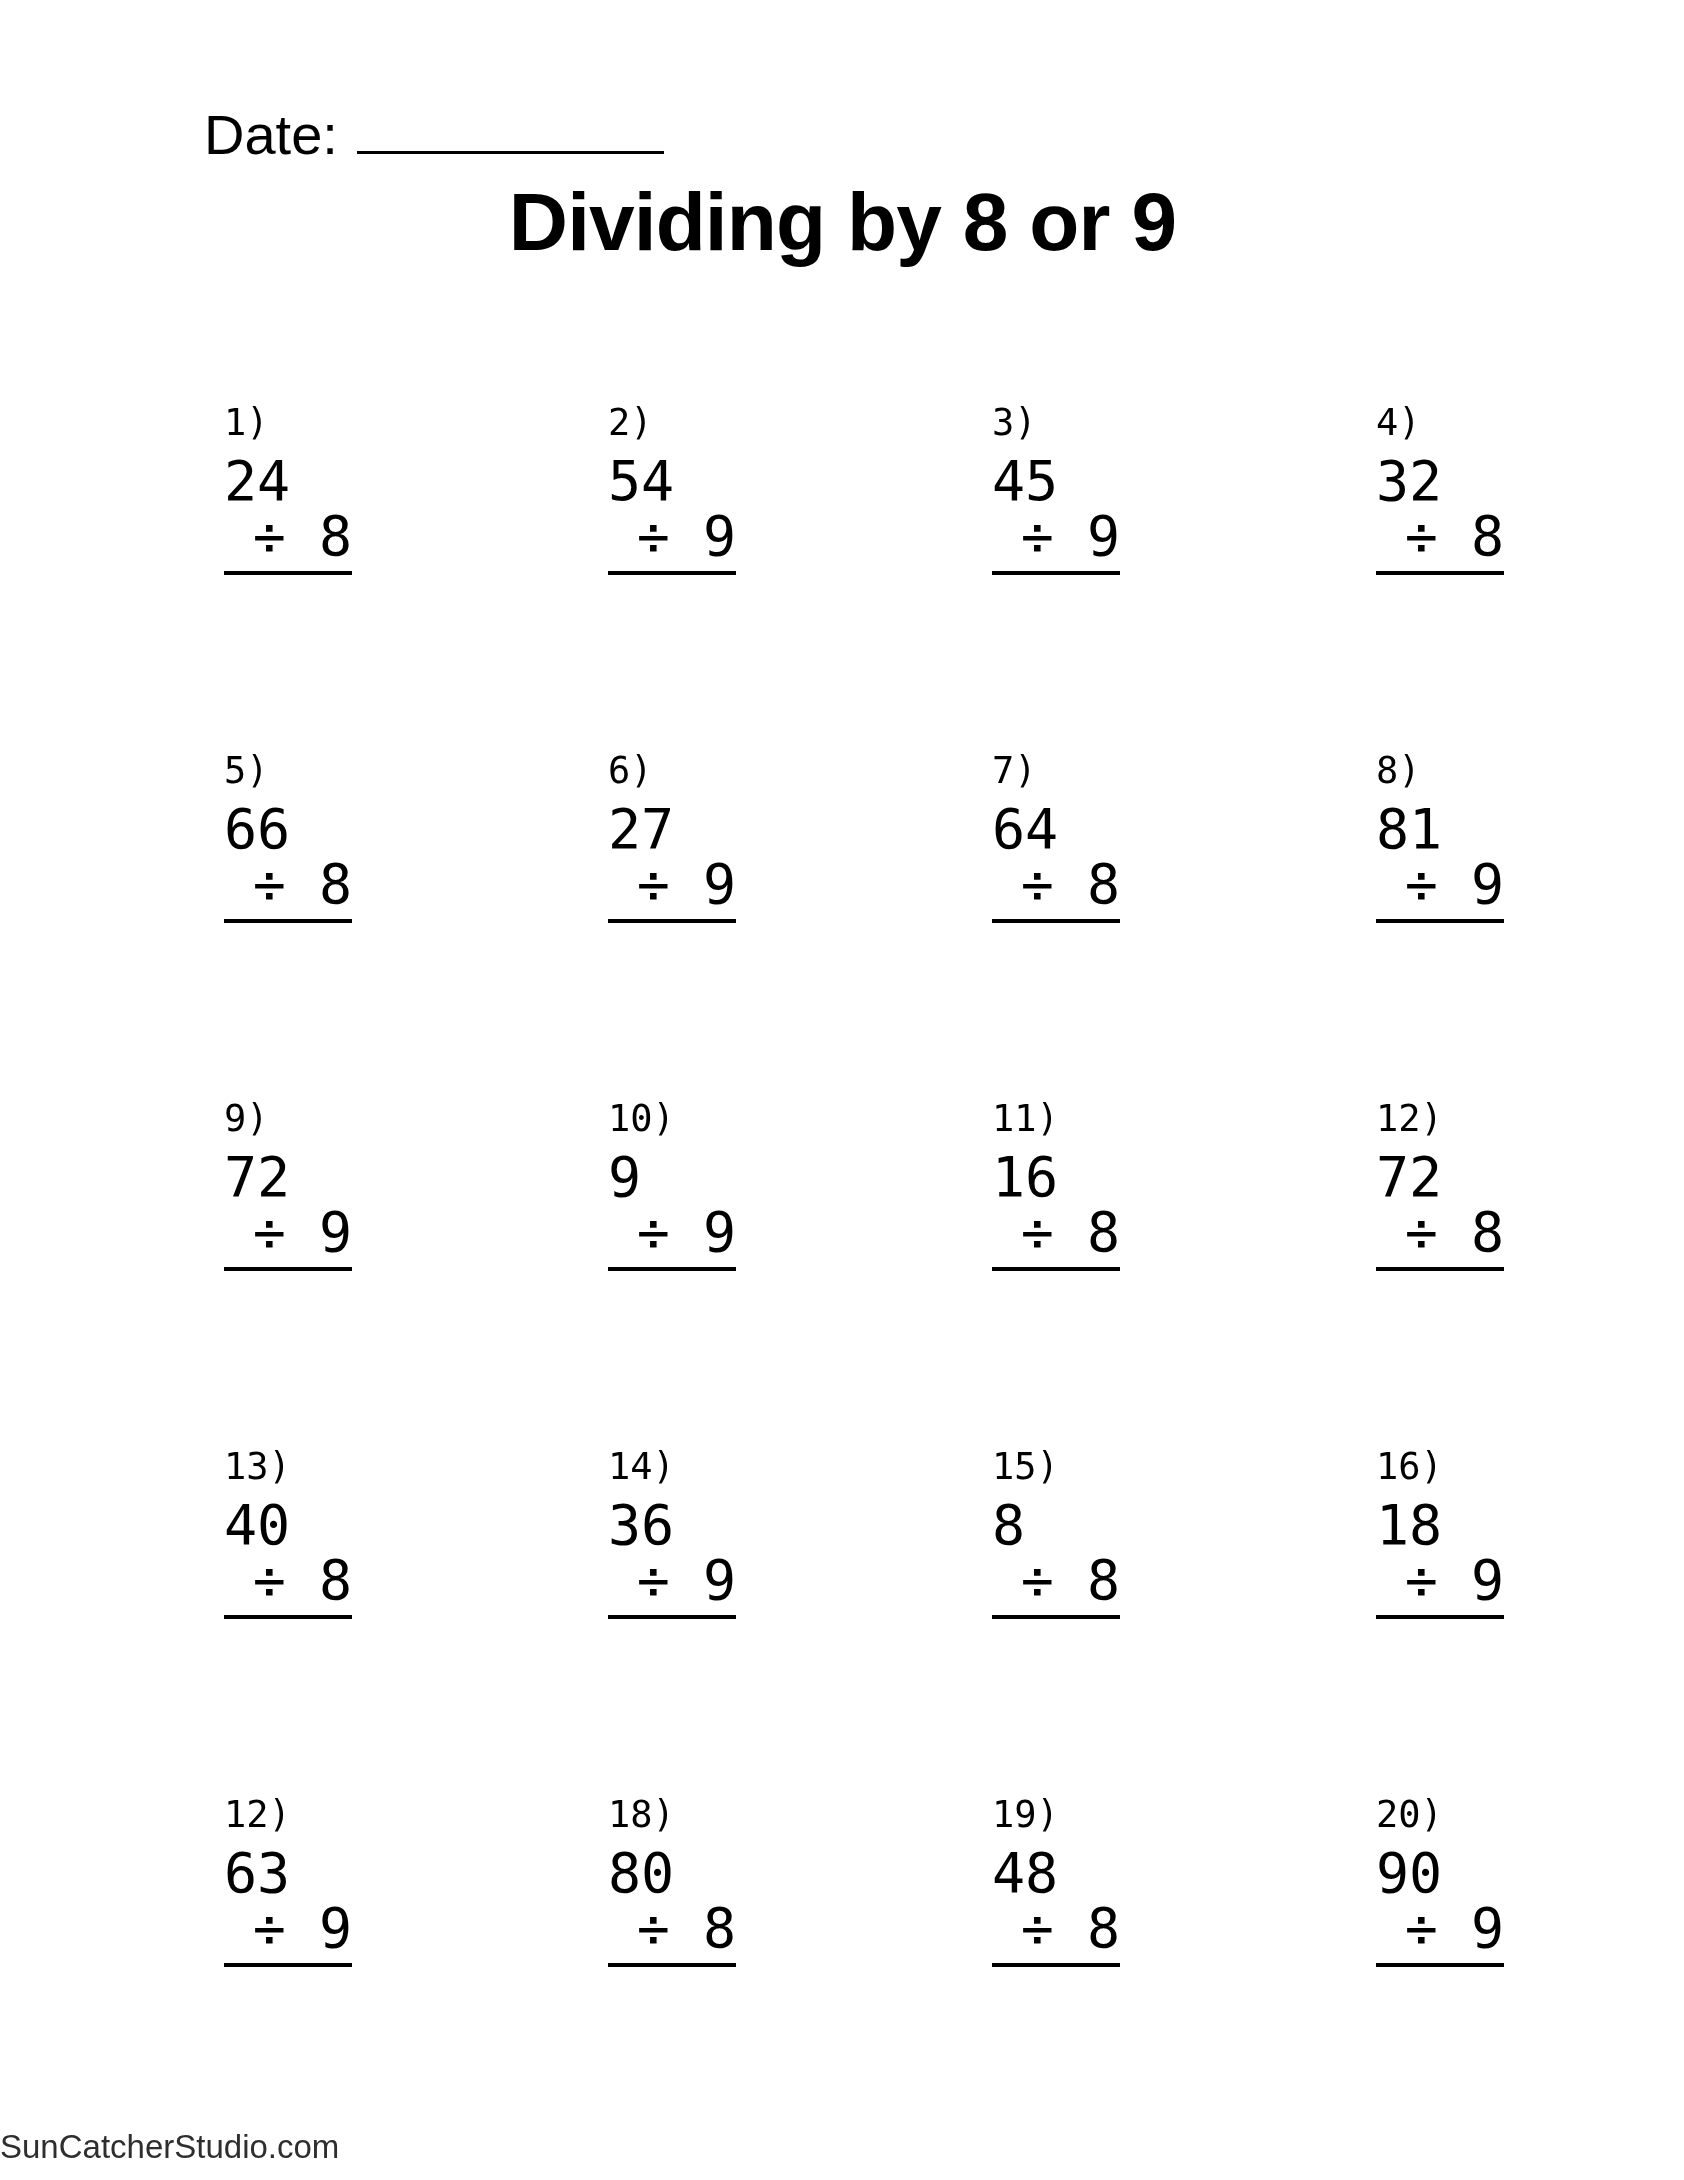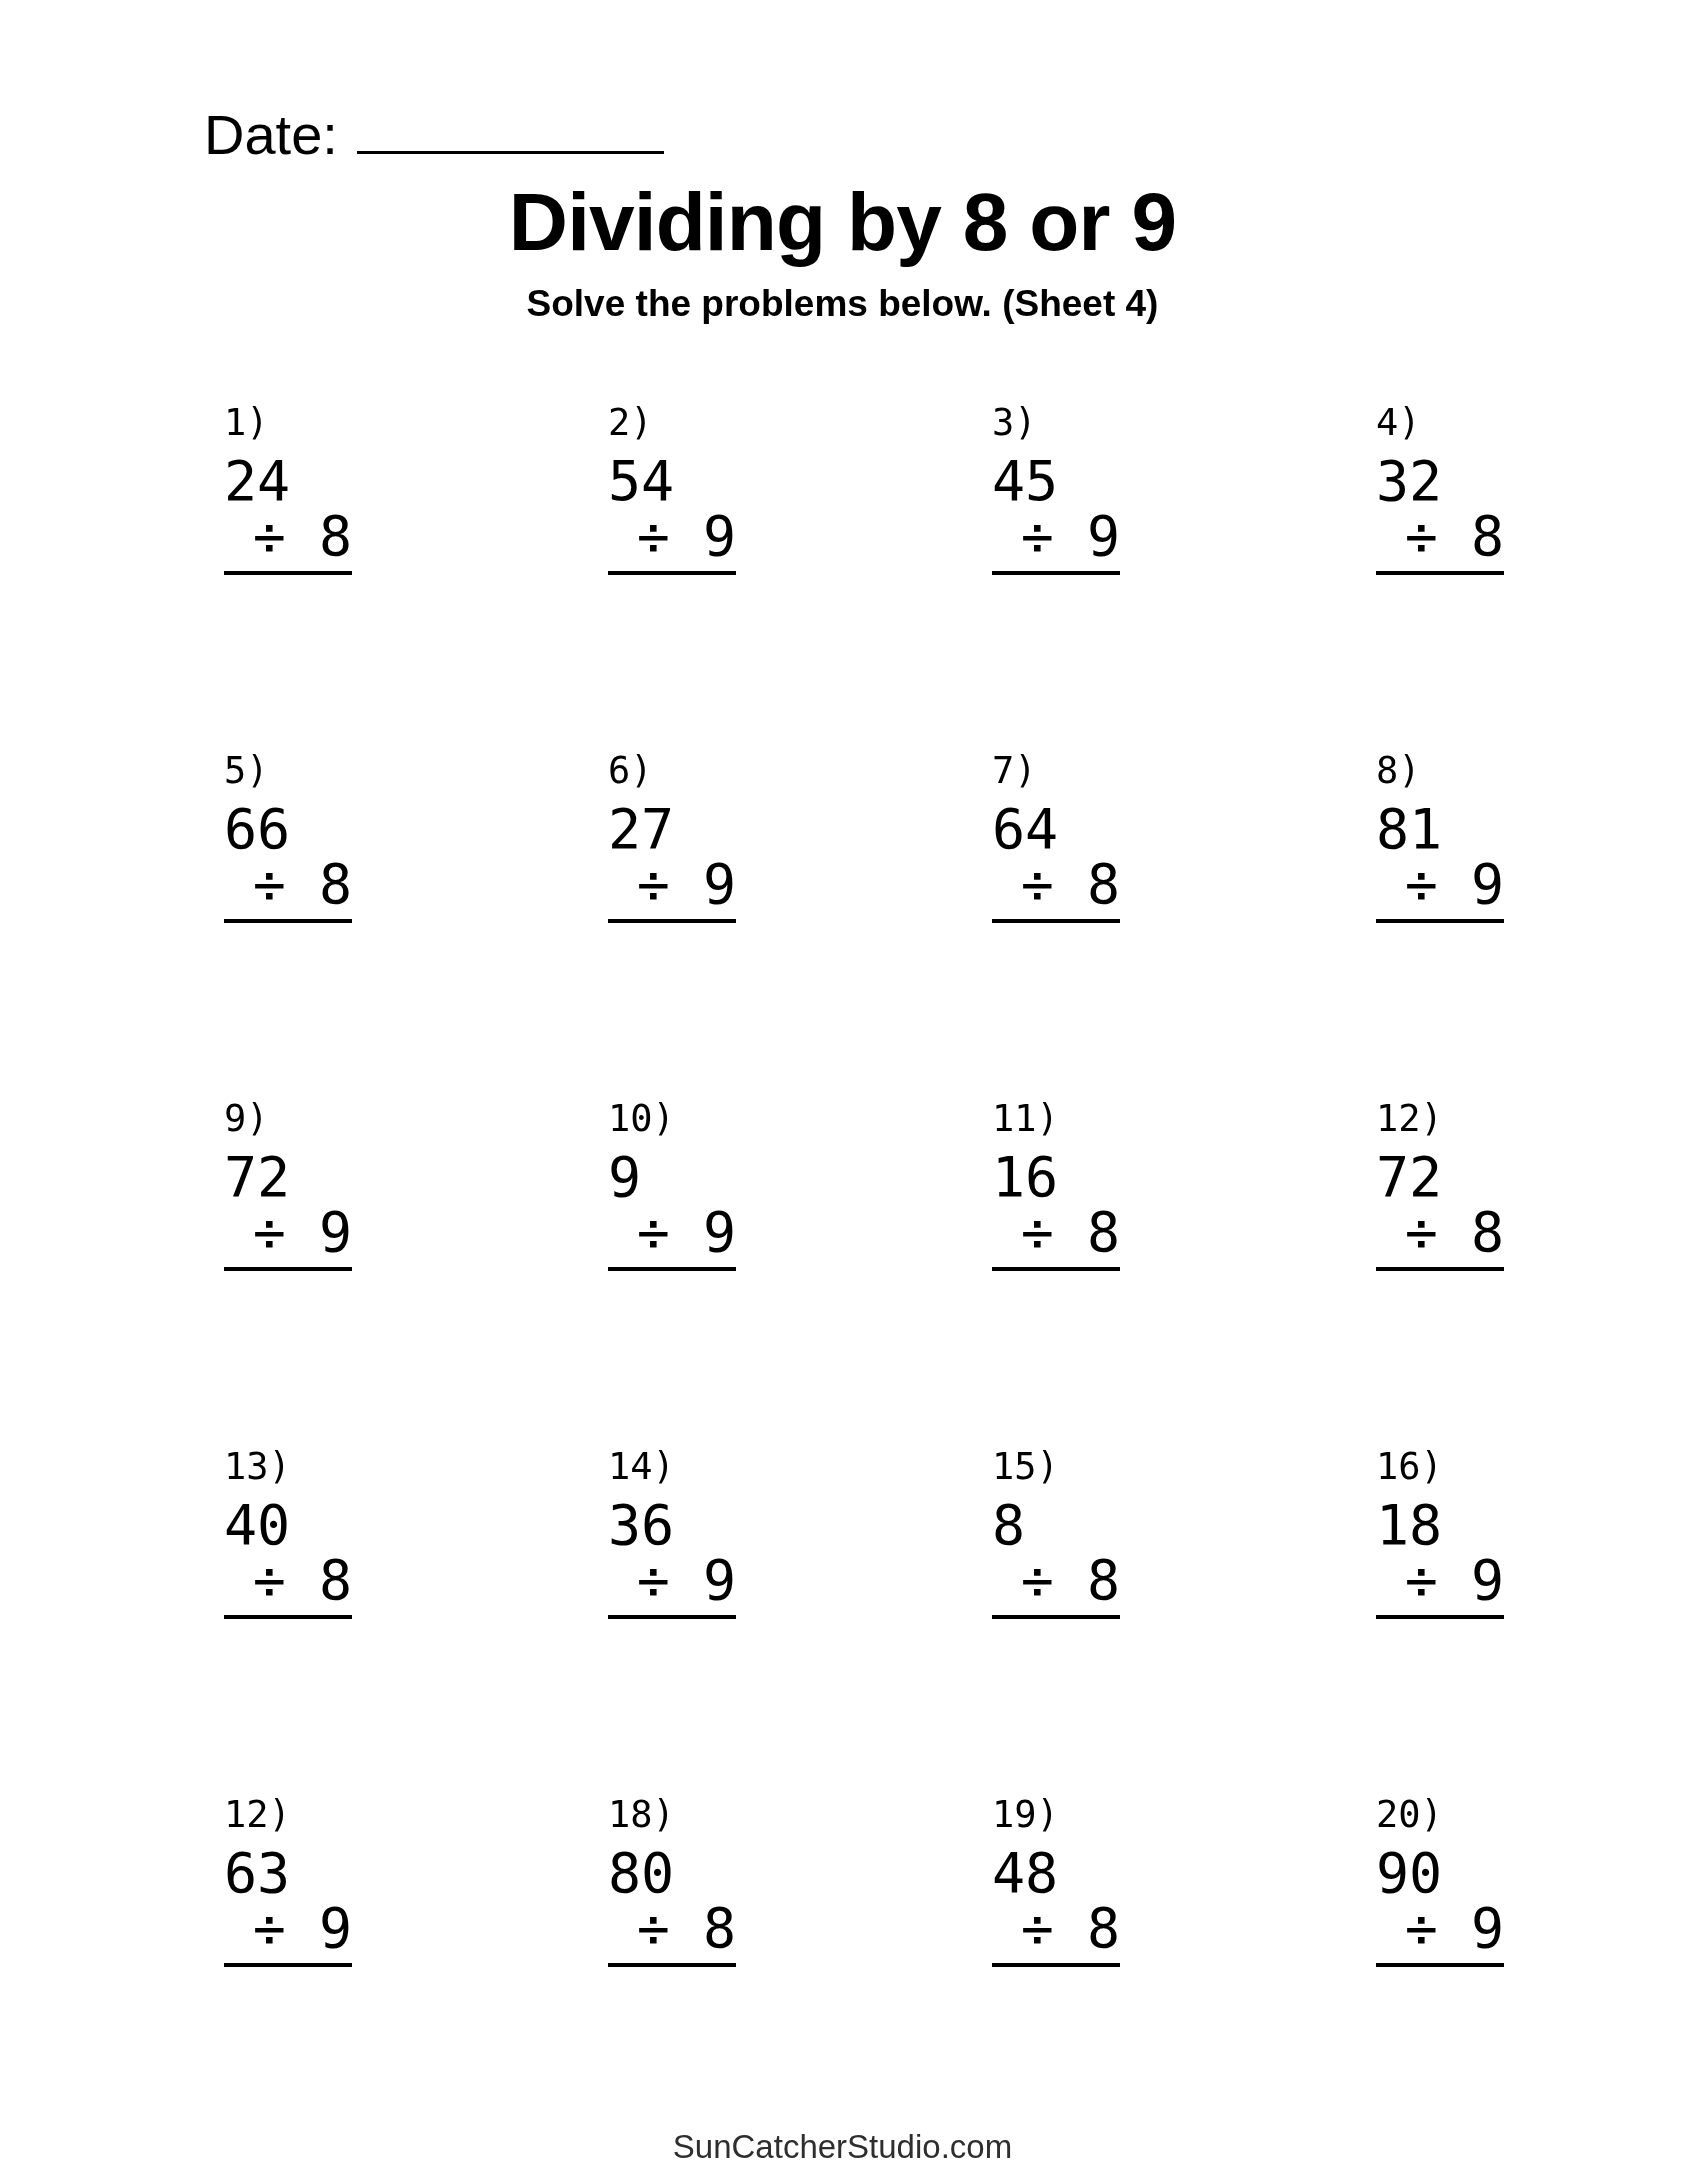--- a/index.html
+++ b/index.html
@@ -94,37 +94,36 @@
     width: 128px;
     height: 0;
   }
 
   
   .footer {
     position: absolute;
     left: 0;
     right: 0;
     top: 2128px;
-    text-align: center;
+    text-align: left;
     font-size: 33px;
     color: #2e2e2e;
   }
 </style>
 </head>
 <body>
 
 <div class="page">
 
   <div class="hdr hdr-date">
     <span>Date:</span><span class="blank-line date-line"></span>
   </div>
 
 
   <div class="title">Dividing by 8 or 9</div>
-  <div class="subtitle">Solve the problems below. (Sheet 4)</div>
 
   <div class="grid">
   <div class="problem">
     <div class="p-label">1)</div>
     <div class="p-dividend">24</div>
     <div class="p-divisor"><span class="sign">÷</span><span>8</span></div>
     <div class="p-line"></div>
   </div>
 
   <div class="problem">

